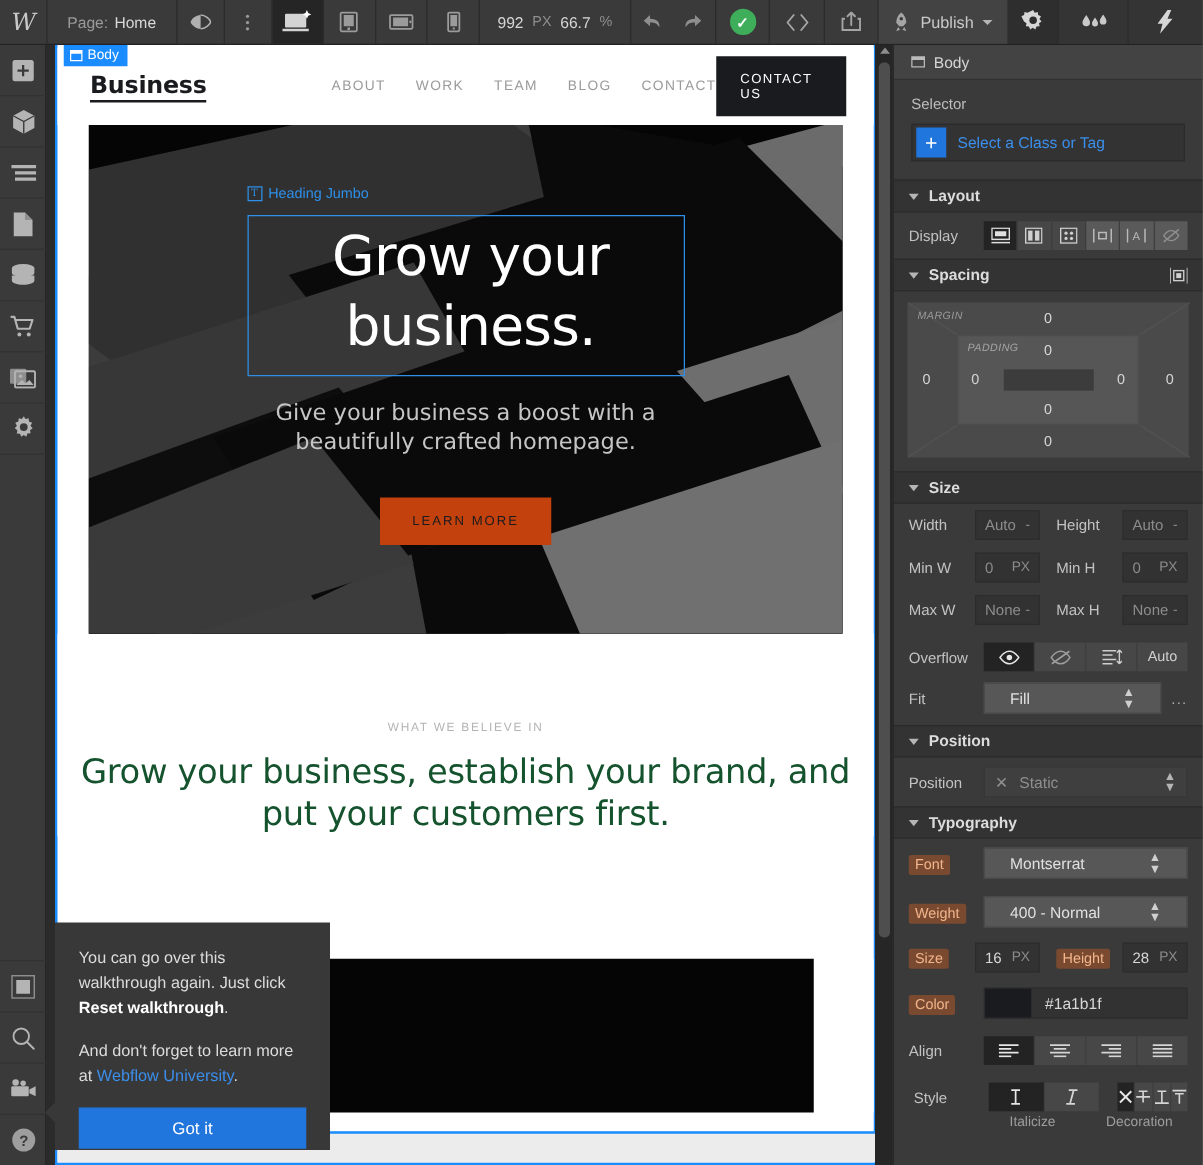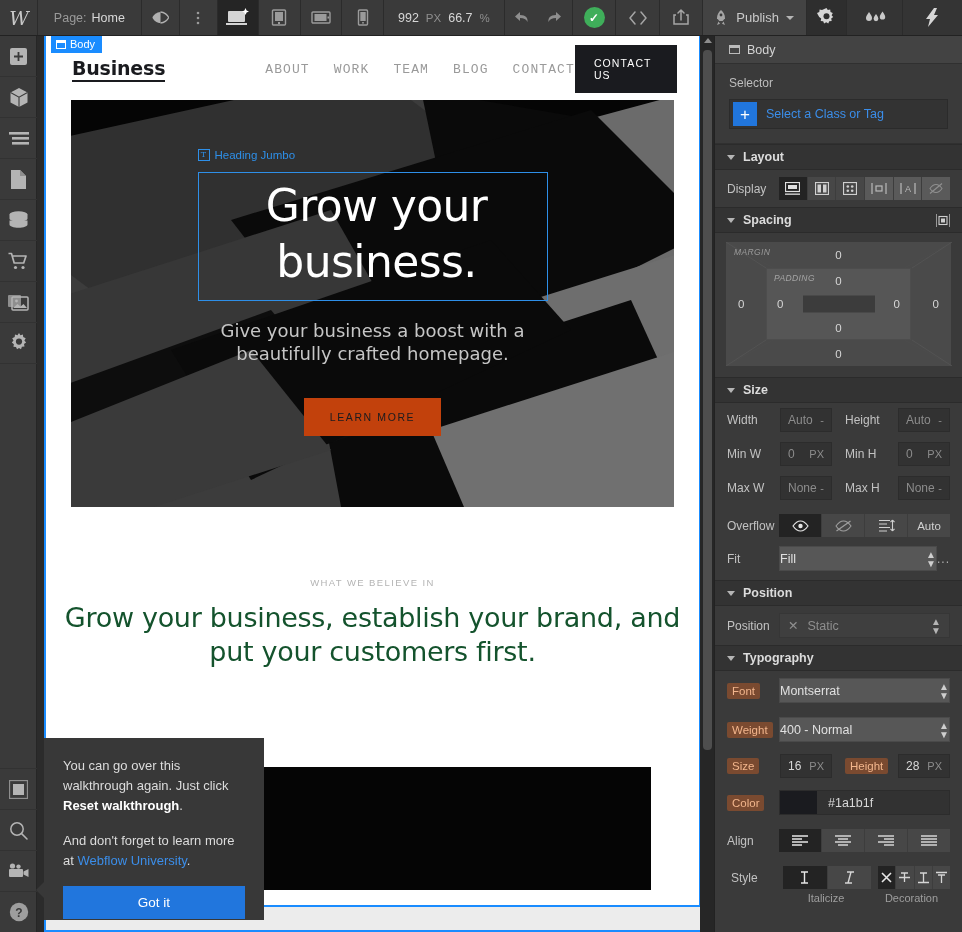--- a/index.html
+++ b/index.html
@@ -104,22 +104,22 @@
     padding: 0 22px 0 26px;
   }
   .brand {
     font-family: "DejaVu Sans", sans-serif;
     font-size: 19px; font-weight: 700; color: #1a1b1f;
     border-bottom: 2px solid #1a1b1f;
     padding-bottom: 1px; letter-spacing:-0.2px;
   }
   .navlinks { display:flex; gap:24px; margin-left: 100px; }
   .navlinks a {
-    font-size: 13px; letter-spacing: 1.1px; color: #9a9a9a;
-    text-decoration:none; font-family:Liberation Mono, monospace;
+    font-size: 11px; letter-spacing: 1.1px; color: #9a9a9a;
+    text-decoration:none; font-family:Liberation Sans, sans-serif;
   }
   .contactbtn {
     margin-left: auto;
     background: #1a1b1f; color: #fff;
     font-size: 10.5px; letter-spacing: 1.1px;
     padding: 12px 19px;
   }
 
   
   .hero {
@@ -271,21 +271,21 @@
 
   .sec-head {
     height: 26px; display:flex; align-items:center; gap:8px;
     padding: 0 12px; background:#333;
     border-top:1px solid #2b2b2b; border-bottom:1px solid #2b2b2b;
     color:#dcdcdc; font-size:12.5px; font-weight:bold;
   }
   .sec-head .tri { width:0;height:0;border-left:4.5px solid transparent;border-right:4.5px solid transparent;border-top:5px solid #b5b5b5;}
   .sec-head .right { margin-left:auto; }
 
-  .row { display:flex; align-items:center; padding: 7px 12px; }
+  .row { display:flex; align-items:center; padding: 7px 12px; gap:8px;}
   .row .rlbl { width: 52px; color:#c2c2c2; font-size:12px; flex-shrink:0;}
   .btngroup { display:flex; flex:1;}
   .btngroup .b {
     flex:1; height:23px; background:#5a5a5a;
     border-right:1px solid #3d3d3d;
     display:flex;align-items:center;justify-content:center;
     color:#d0d0d0;
   }
   .btngroup .b:last-child{border-right:none;}
   .btngroup .b.on { background:#232323; }
@@ -307,21 +307,21 @@
   }
   .sizefield.val { color:#d8d8d8; }
   .sizefield .unit { margin-left:auto; color:#8c8c8c; font-size:11px;}
   .halfrow { display:flex; align-items:center; gap:7px; padding:5px 12px;}
   .halfrow .rlbl { width:46px; flex-shrink:0; color:#c2c2c2; font-size:12px;}
   .halfrow .rlbl2 { width:46px; flex-shrink:0; color:#c2c2c2; font-size:12px; margin-left:6px;}
   .halfrow .fld { width:64px; flex-shrink:0;}
 
   .selectfield {
     background:#575757; border:1px solid #4a4a4a; height:25px;
-    display:flex;align-items:center;padding:0 0; flex:1;
+    display:flex;align-items:center;padding:0 20px; flex:1;
     color:#e0e0e0; font-size:12.5px;
   }
   .selectfield .spin { margin-left:auto; color:#cfcfcf; font-size:10px; line-height:9px; text-align:center;}
   .staticfield {
     background:#3f3f3f; border:1px solid #363636; height:25px;
     display:flex;align-items:center;gap:9px;padding:0 8px; flex:1;
     color:#8e8e8e; font-size:12.5px;
   }
   .floatbar {
     margin: 4px 12px 8px; background:#434343; height:24px;

